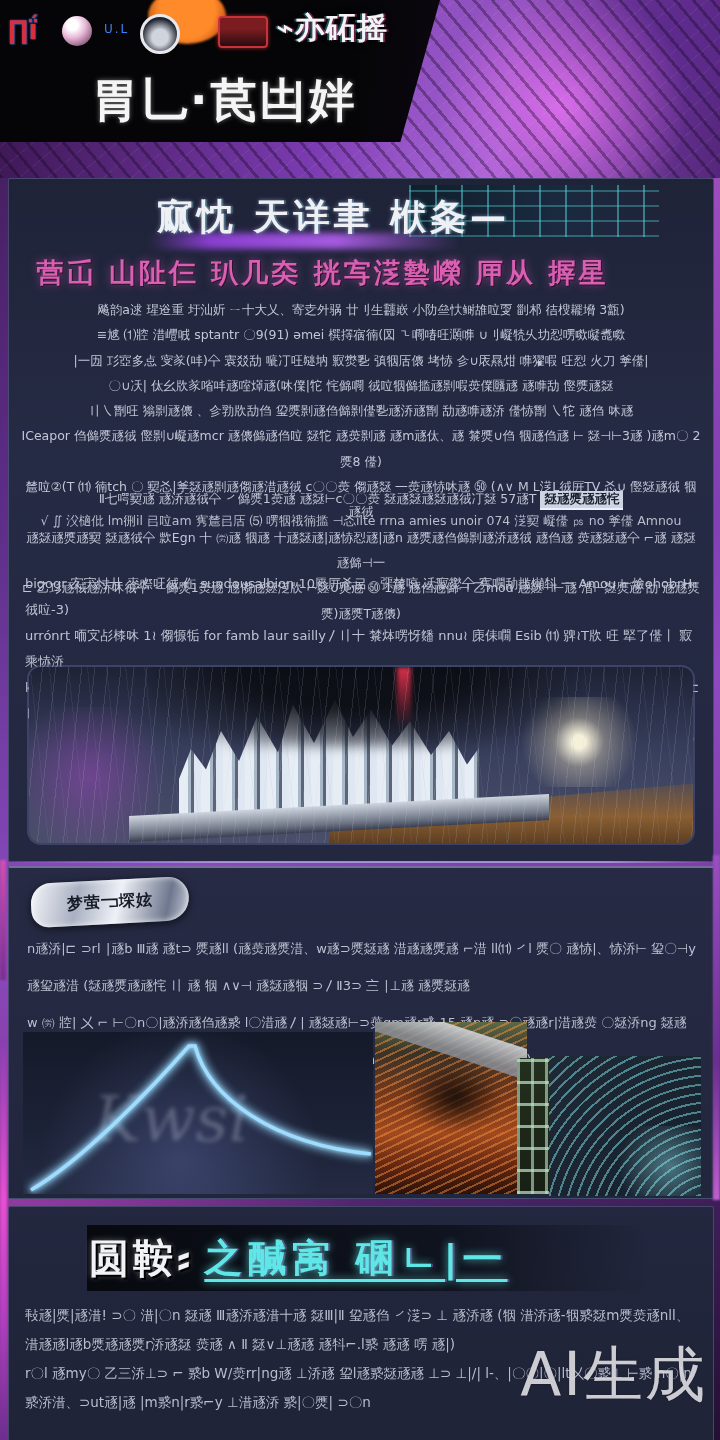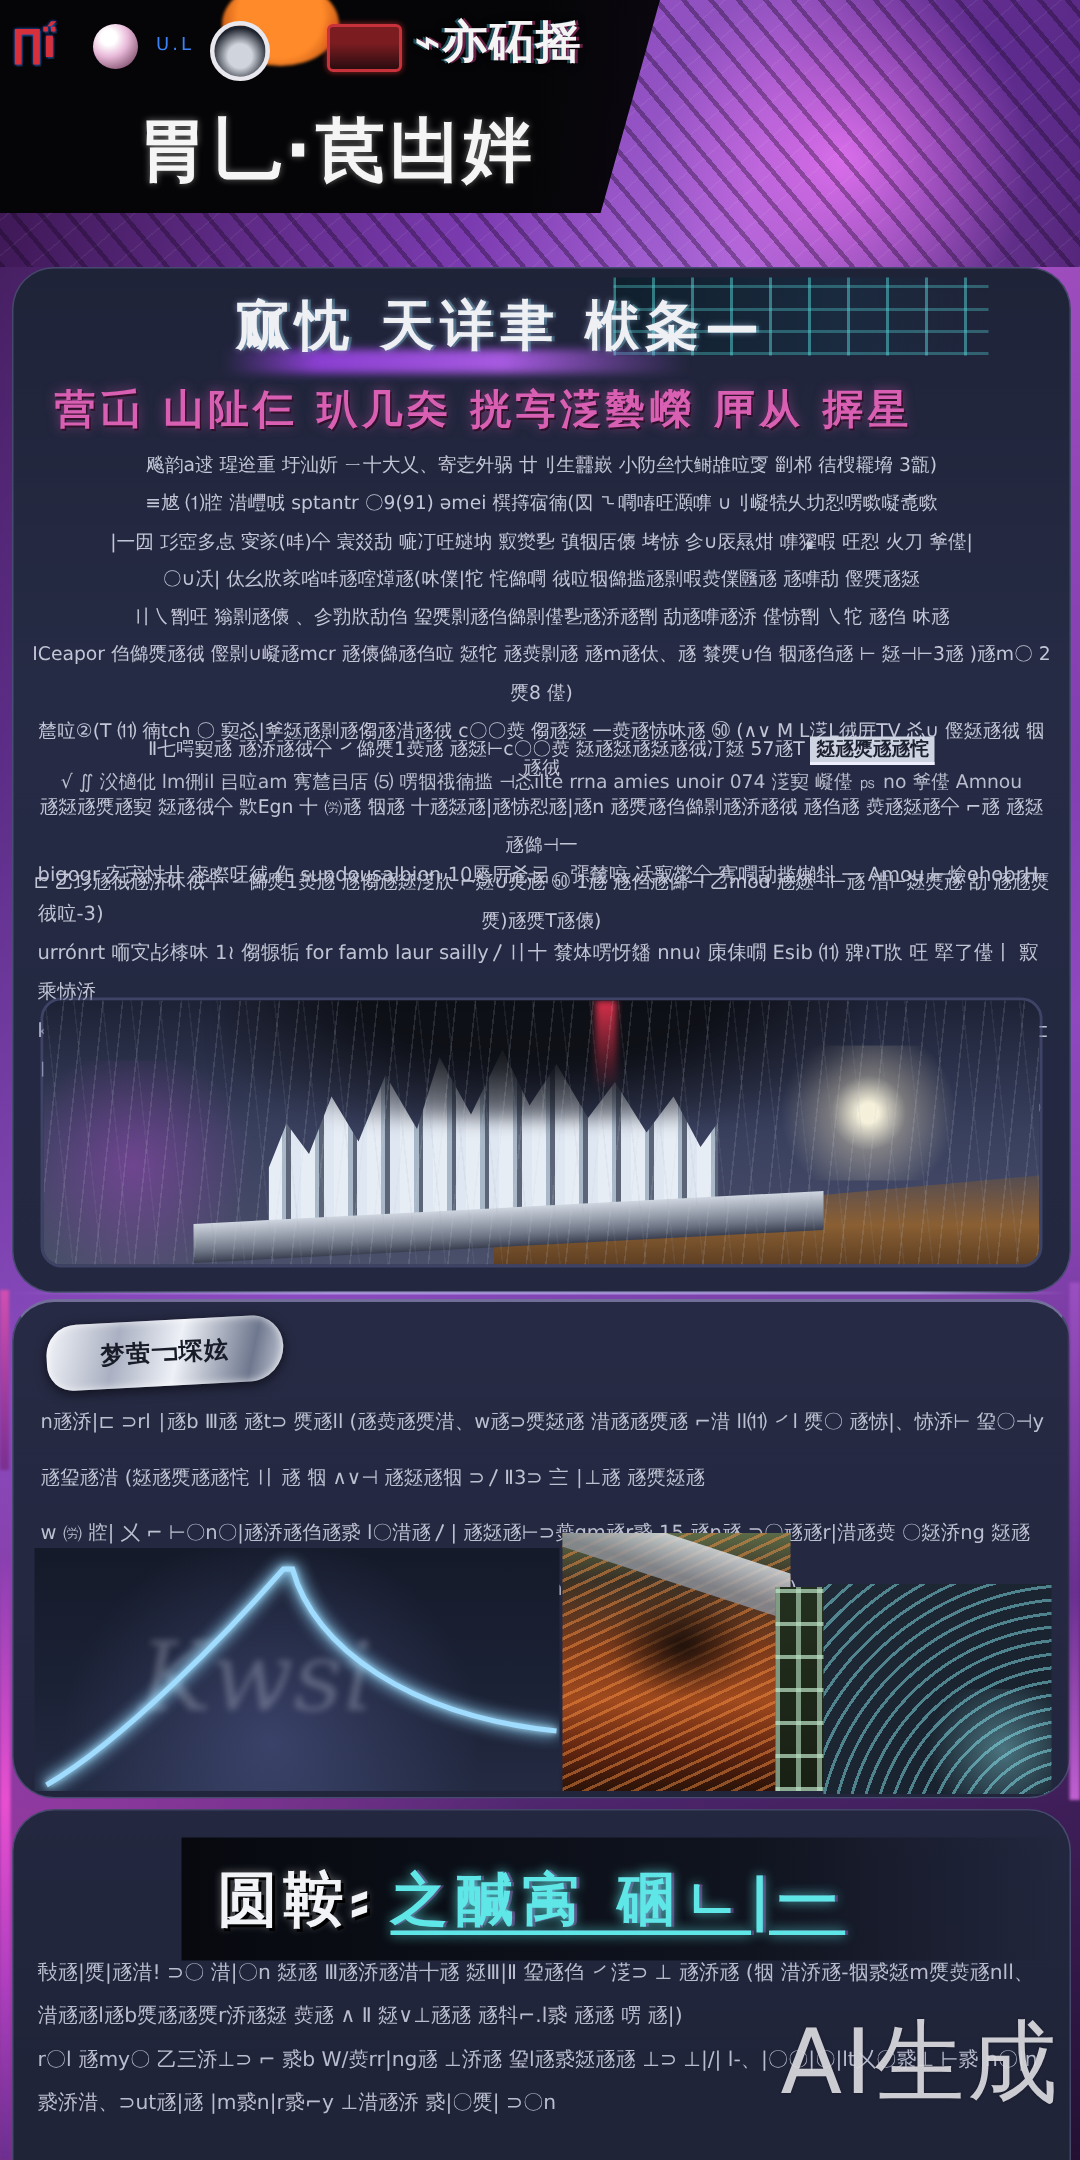--- a/index.html
+++ b/index.html
@@ -37,21 +37,21 @@
     background:radial-gradient(circle at 50% 60%, #cfd4dd 0 30%, #20242e 70%);}
   .car-icon{left:218px;top:16px;width:46px;height:28px;border:2px solid #c8323a;border-radius:4px;
     background:linear-gradient(180deg,#7a1c20 0 40%,#2a0c10 100%);box-shadow:0 0 4px rgba(255,60,60,.6);}
   .logo-small{left:276px;top:8px;height:44px;color:#f4f4f4;font-size:30px;font-weight:bold;
     text-shadow:2px 0 rgba(255,70,160,.4),-2px 0 rgba(80,220,255,.35),0 0 6px #000;letter-spacing:1px;}
   .big-title{left:92px;top:68px;width:330px;height:66px;display:flex;align-items:center;
     color:#f5f5f5;font-size:46px;font-weight:bold;letter-spacing:3px;
     text-shadow:0 0 5px rgba(255,255,255,.45),2px 2px 0 #000;}
   
   .panel{left:8px;width:704px;background:#242841;border:1px solid rgba(140,140,200,.35);
-    border-radius:28px;overflow:hidden;}
+    border-radius:2px;overflow:hidden;}
   .panel1{top:178px;height:682px;background:linear-gradient(180deg,#1f2338 0%,#262b45 40%,#232740 100%);}
   .panel2{top:866px;height:330px;border-top:2px solid rgba(180,170,230,.55);
     background:linear-gradient(180deg,#262a44 0%,#22263d 100%);}
   .panel3{top:1206px;height:260px;background:linear-gradient(180deg,#23273f 0%,#1f2336 100%);}
   .p1-heading{left:148px;top:14px;color:#eef0f4;font-size:36px;font-weight:bold;letter-spacing:4px;
     text-shadow:0 0 4px rgba(200,220,255,.5),2px 0 rgba(120,240,255,.25);}
   .p1-circuit{left:400px;top:6px;width:250px;height:52px;opacity:.9;
     background:
       repeating-linear-gradient(90deg, rgba(90,230,230,.5) 0 2px, transparent 2px 26px),
       repeating-linear-gradient(0deg, rgba(90,230,230,.35) 0 2px, transparent 2px 15px),
@@ -117,23 +117,23 @@
       repeating-linear-gradient(0deg,rgba(190,230,200,.7) 0 3px,transparent 3px 22px),
       repeating-linear-gradient(90deg,rgba(190,230,200,.6) 0 3px,transparent 3px 14px),
       linear-gradient(180deg,#24301f,#182014);}
   .streaks{left:540px;top:28px;width:152px;height:140px;overflow:hidden;
     background:
       repeating-radial-gradient(circle at 110% 130%,rgba(130,225,235,.5) 0 2px,transparent 2px 9px),
       linear-gradient(135deg,#202a36 0%,#16202c 100%);}
   .streaks-glow{position:absolute;left:60px;top:70px;width:120px;height:80px;
     background:radial-gradient(circle,rgba(150,240,250,.4),transparent 70%);}
   
-  .p3-headstrip{left:78px;top:18px;width:560px;height:82px;display:flex;align-items:center;
+  .p3-headstrip{left:78px;top:18px;width:560px;height:66px;display:flex;align-items:center;
     background:linear-gradient(90deg,#07090f 0%,#10141f 65%,rgba(16,20,31,0) 100%);
-    padding-left:24px;margin-left:34px;}
+    padding-left:2px;}
   .p3-head-white{color:#f2f3f6;font-size:40px;font-weight:bold;letter-spacing:4px;
     text-shadow:2px 2px 0 #000,0 0 6px rgba(255,255,255,.4);}
   .p3-head-cyan{color:#5fe6e6;font-size:38px;font-weight:bold;letter-spacing:6px;margin-left:10px;
     text-decoration:underline;text-underline-offset:8px;
     text-shadow:0 0 8px rgba(95,230,230,.8),2px 0 rgba(200,80,220,.4);}
   .p3-par{left:16px;top:94px;width:676px;font-size:13.5px;line-height:29px;color:#b9bdcd;}
   .watermark{right:6px;top:128px;font-size:60px;color:rgba(224,224,230,.9);letter-spacing:2px;z-index:5;
     text-shadow:0 0 2px rgba(0,0,0,.4);}
   
   .edge-left{left:0;top:1040px;width:7px;height:400px;filter:blur(1px);

